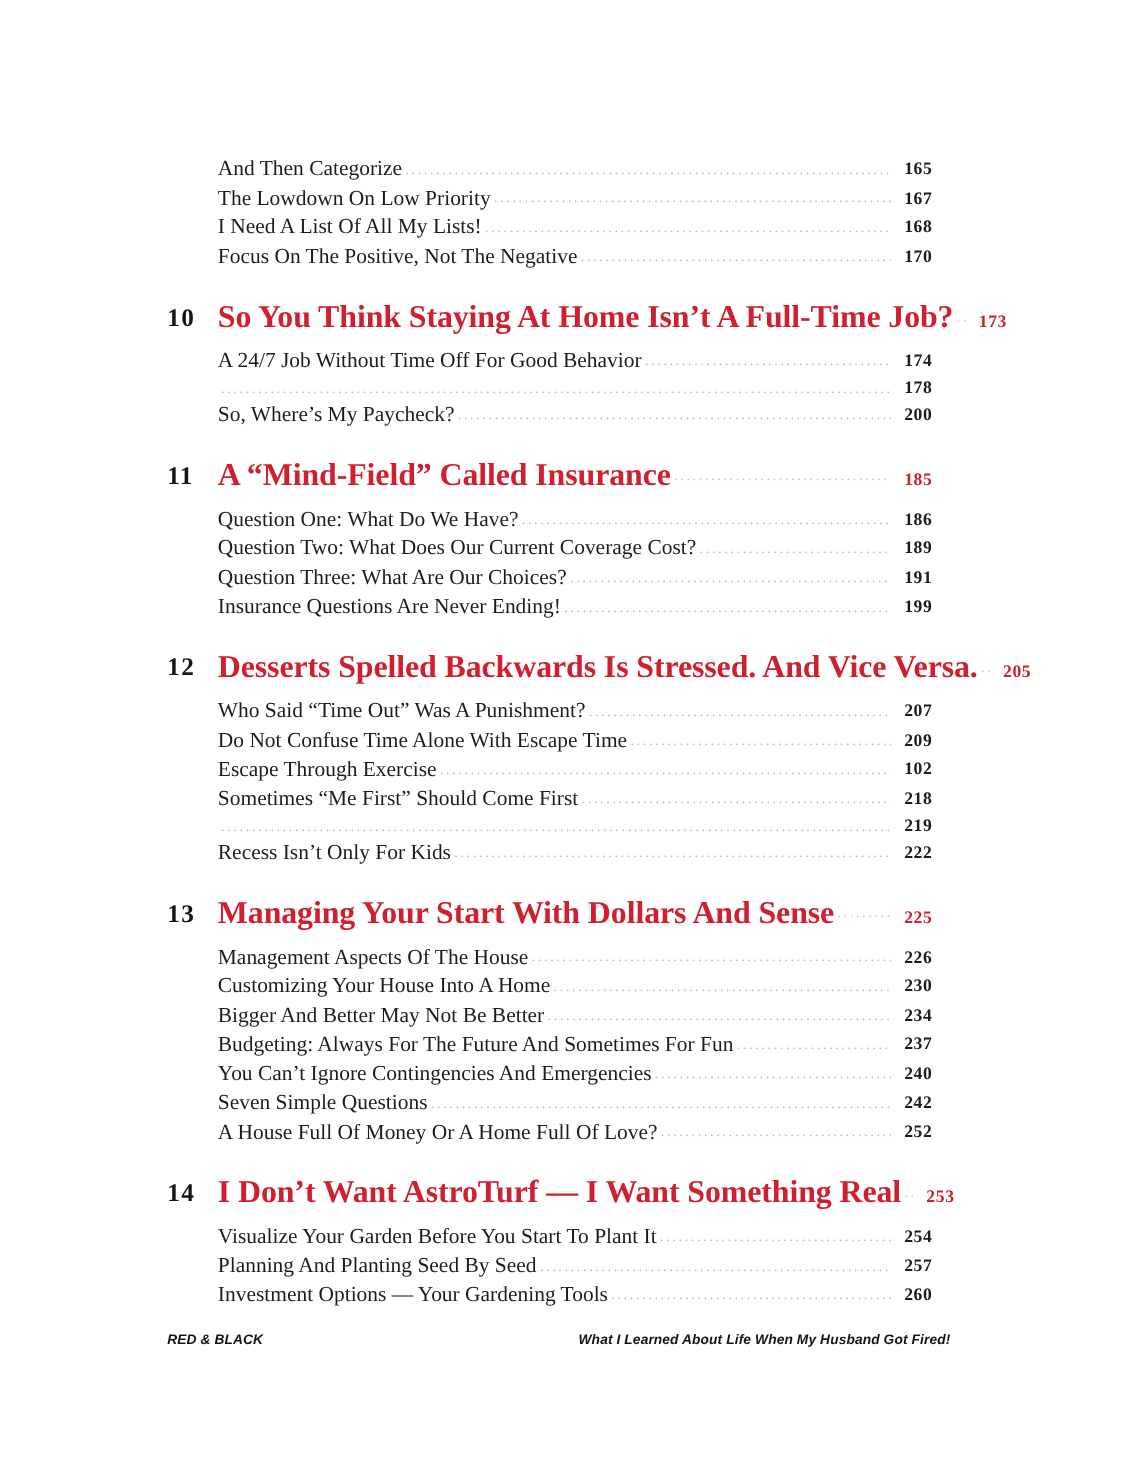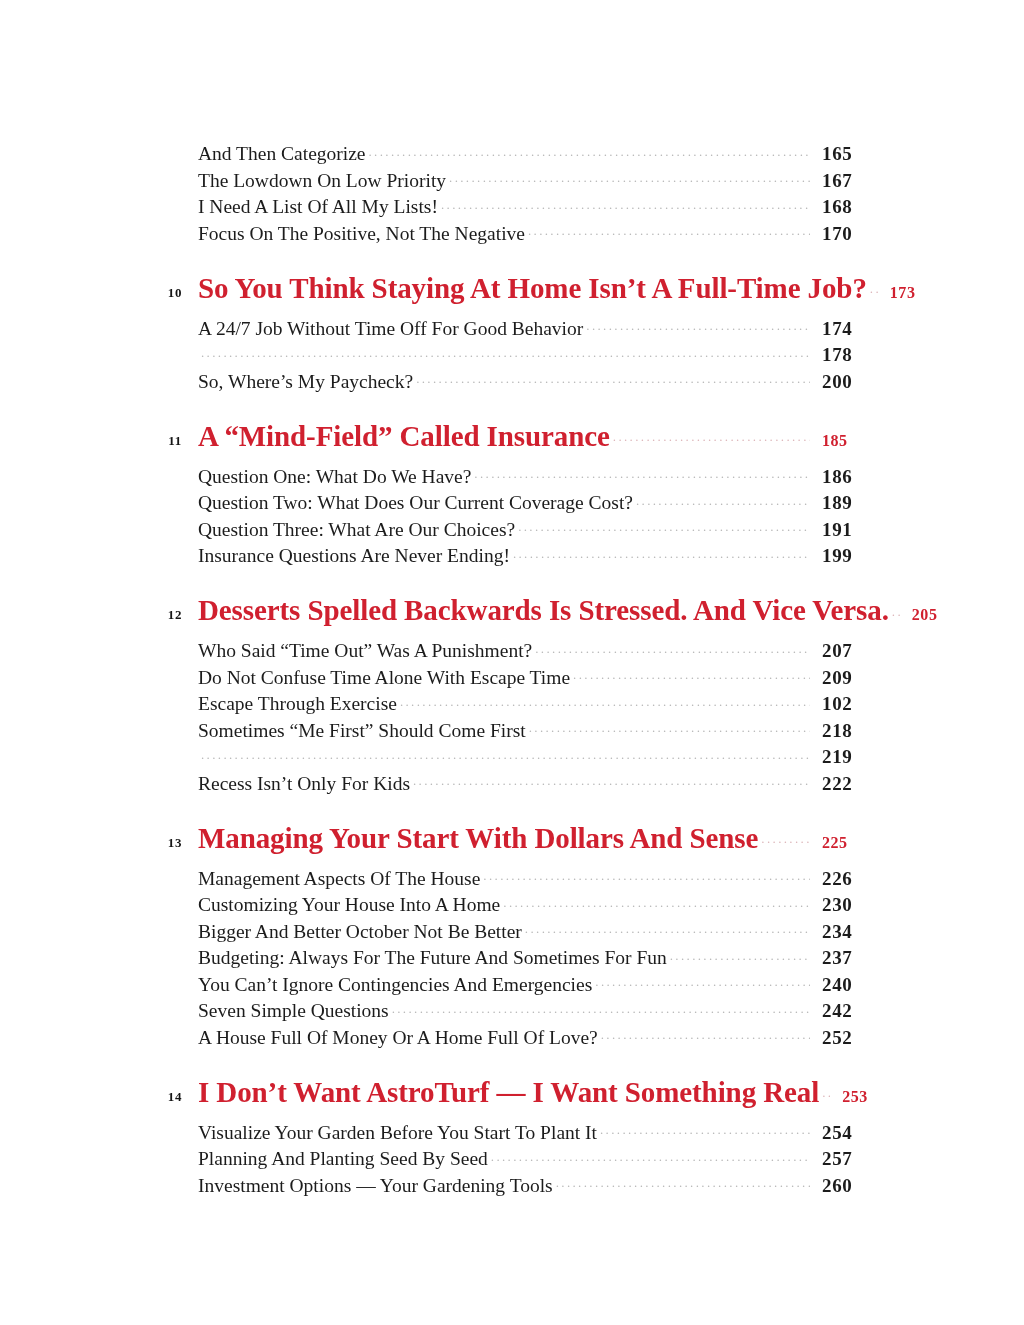--- a/index.html
+++ b/index.html
@@ -35,26 +35,26 @@
   
   .row {
     display: flex;
     align-items: baseline;
     width: 100%;
   }
 
   .num {
     width: 46px;
     flex: 0 0 46px;
-    text-align: center;
+    text-align: left;
     font-family: "Liberation Serif", "DejaVu Serif", serif;
     font-variant: small-caps;
     letter-spacing: 0.055em;
     font-weight: 700;
-    font-size: 13px;
+    font-size: 23px;
     color: #161616;
     position: relative;
     top: -1px;
   }
 
   .title {
     white-space: nowrap;
     flex: 0 1 auto;
   }
 
@@ -78,21 +78,21 @@
     color: #b9b9b9;
   }
 
   .pg {
     flex: 0 0 52px;
     width: 52px;
     text-align: left;
     font-variant: small-caps;
     letter-spacing: 0.035em;
     font-weight: 700;
-    font-size: 19px;
+    font-size: 16px;
     padding-left: 10px;
     box-sizing: border-box;
   }
 
   
   .chapter {
     margin-top: 27px;
     margin-bottom: 13px;
   }
   .chapter .title {
@@ -105,20 +105,21 @@
     color: #d0202f;
     font-size: 16px;
   }
   .chapter .leader::after {
     color: #ddb6ba;
   }
 
   
   .section {
     margin-bottom: 4.5px;
+    align-items: center;
   }
   .section .title {
     color: #1c1c1c;
     font-size: 19.5px;
     font-weight: 400;
   }
   .section .pg {
     color: #1c1c1c;
   }
   .section .num { visibility: hidden; }
@@ -284,21 +285,21 @@
         <div class="pg">226</div>
       </div>
       <div class="row section">
         <div class="num"></div>
         <div class="title">Customizing Your House Into A Home</div>
         <div class="leader"></div>
         <div class="pg">230</div>
       </div>
       <div class="row section">
         <div class="num"></div>
-        <div class="title">Bigger And Better October Not Be Better</div>
+        <div class="title">Bigger And Better May Not Be Better</div>
         <div class="leader"></div>
         <div class="pg">234</div>
       </div>
       <div class="row section">
         <div class="num"></div>
         <div class="title">Budgeting: Always For The Future And Sometimes For Fun</div>
         <div class="leader"></div>
         <div class="pg">237</div>
       </div>
       <div class="row section">
@@ -338,14 +339,18 @@
         <div class="pg">257</div>
       </div>
       <div class="row section">
         <div class="num"></div>
         <div class="title">Investment Options — Your Gardening Tools</div>
         <div class="leader"></div>
         <div class="pg">260</div>
       </div>
     </div>
 
+  <div class="footer">
+    <div class="footer-left">RED &amp; BLACK</div>
+    <div class="footer-right">What I Learned About Life When My Husband Got Fired!</div>
+  </div>
 
 </div>
 
 </body></html>

